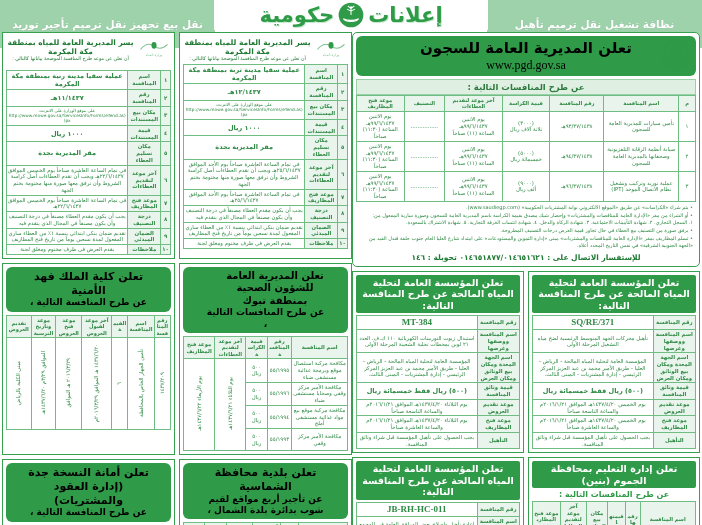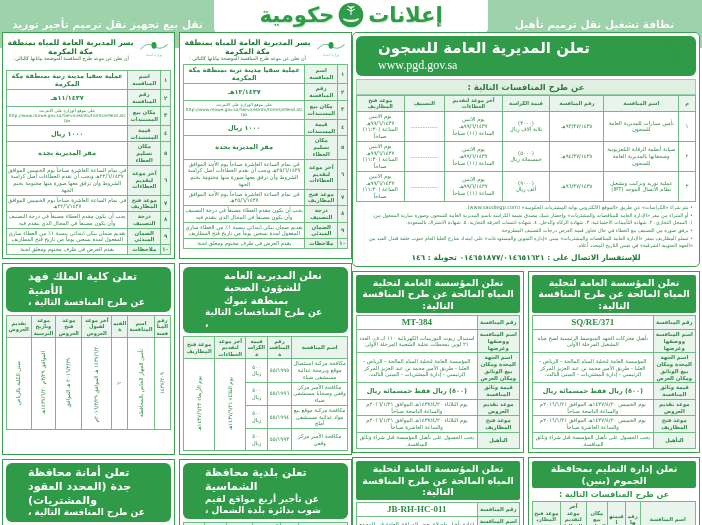--- a/index.html
+++ b/index.html
@@ -51,22 +51,22 @@
 
   .box {
     border:1.2px solid #37a04f; border-radius:5px;
     background:#fff; margin-bottom:4px; padding:3px;
     position:relative;
   }
   .box.flat { border-radius:0; }
 
   
   .title-pill {
-    background:#2f9a47; color:#ffffff; border-radius:6px;
-    text-align:left; padding:3px 22px; line-height:1.25;
+    background:#2f9a47; color:#000000; border-radius:6px;
+    text-align:center; padding:3px 22px; line-height:1.25;
   }
   .title-pill .t1 { font-size:15px; font-weight:bold; letter-spacing:-0.3px;}
   .title-pill .t1.sm { font-size:11px; }
   .title-pill .t1.xs { font-size:10px;margin-left:19px; }
   .title-pill .t2 { font-size:9px; font-weight:bold; }
   .title-pill .url { font-family:"Liberation Serif",serif; font-size:12px; }
 
   .title-bar {
     background:#2f9a47; color:#fff; text-align:center;
     padding:2px 4px; font-size:9.5px; font-weight:bold; line-height:1.2;
@@ -631,21 +631,21 @@
             <th>مكان تسليم العطاء</th>
             <th>مكان تسليم العطاء</th>
           </tr>
             </thead>
 
         </table>
       </div>
 
       <div class="box flat">
         <div class="title-pill">
-          <div class="t1 sm">تعلن أمانة محافظة جدة (المحدد العقود والمشتريات)</div>
+          <div class="t1 sm">تعلن أمانة النسخة جدة (إدارة العقود والمشتريات)</div>
           <div class="t2">عن طرح المنافسة التالية ،</div>
         </div>
         <table class="t" style="margin-top:3px">
           <colgroup>
               <col style="width:6%">
               <col style="width:16%">
               <col style="width:40%">
               <col style="width:19%">
               <col style="width:19%">
             </colgroup>

